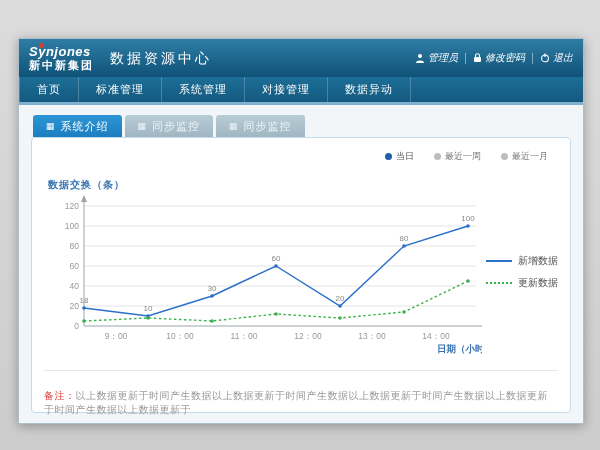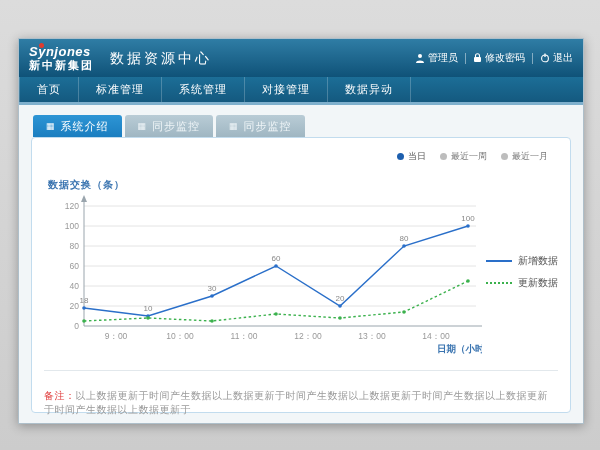--- a/index.html
+++ b/index.html
@@ -17,21 +17,21 @@
   
   .topbar{
     height:38px;display:flex;align-items:center;padding:0 10px;
     background:linear-gradient(#2f7da5,#0f5278);color:#fff;
   }
   .logo{line-height:1;position:relative;}
   .logo-en{font-size:13px;font-weight:bold;font-style:italic;letter-spacing:.5px;}
   .logo-dot{position:absolute;left:10px;top:-2px;width:5px;height:5px;border-radius:50%;background:#e23b2e;}
   .logo-cn{font-size:11px;font-weight:bold;margin-top:2px;letter-spacing:2px;}
   .app-title{font-size:14px;margin-left:16px;letter-spacing:3px;margin-top:2px;}
-  .user-area{margin-left:auto;display:flex;align-items:center;font-size:10px;gap:7px;}
+  .user-area{margin-left:auto;display:flex;align-items:center;font-size:10px;gap:7px;font-style:italic;}
   .user-item{display:flex;align-items:center;gap:3px;cursor:pointer;white-space:nowrap;}
   .user-item svg{display:block;}
   .sep{width:1px;height:11px;background:rgba(255,255,255,.45);}
   
   .navbar{height:25px;display:flex;align-items:stretch;background:linear-gradient(#1c6e97,#14597f);padding-left:0;}
   .nav-item{
     color:#fff;font-size:11px;padding:0 17px;display:flex;align-items:center;
     border-right:1px solid rgba(255,255,255,.22);cursor:pointer;letter-spacing:1px;
   }
   .nav-item:first-child{border-left:1px solid rgba(255,255,255,.22);}
@@ -43,21 +43,21 @@
     height:22px;padding:0 13px;display:flex;align-items:center;gap:5px;
     font-size:11px;border-radius:3px 3px 0 0;cursor:pointer;letter-spacing:1px;
     background:linear-gradient(#b9ccd6,#9fb6c2);color:#eef4f7;
   }
   .tab.active{background:linear-gradient(#2d95d5,#1b7ec0);color:#fff;}
   .tab-icon{font-size:9px;line-height:1;}
   .panel{
     background:#fff;border:1px solid #c2dcee;border-radius:4px;
     height:276px;box-sizing:border-box;padding:8px 12px;position:relative;
   }
-  .filters{position:absolute;top:12px;right:22px;display:flex;gap:14px;font-size:9px;color:#777;align-items:center;}
+  .filters{position:absolute;top:12px;right:22px;display:flex;gap:20px;font-size:9px;color:#777;align-items:center;}
   .filter{display:flex;align-items:center;cursor:pointer;}
   .fdot{width:7px;height:7px;border-radius:50%;display:inline-block;margin-right:4px;background:#bdbdbd;}
   .filter.active .fdot{background:#1d5fae;}
   .filter.active{color:#555;}
   .ylabel{color:#3a74b0;font-size:10px;font-weight:bold;margin:32px 0 0 4px;letter-spacing:1px;}
   .chart-row{display:flex;align-items:center;margin-top:2px;}
   svg text{font-family:"Liberation Sans",sans-serif;}
   .series-legend{margin-left:4px;font-size:10px;color:#555;display:flex;flex-direction:column;gap:8px;margin-top:-12px;}
   .legend-item{display:flex;align-items:center;white-space:nowrap;}
   .line-sample{width:26px;height:0;display:inline-block;margin-right:6px;}

